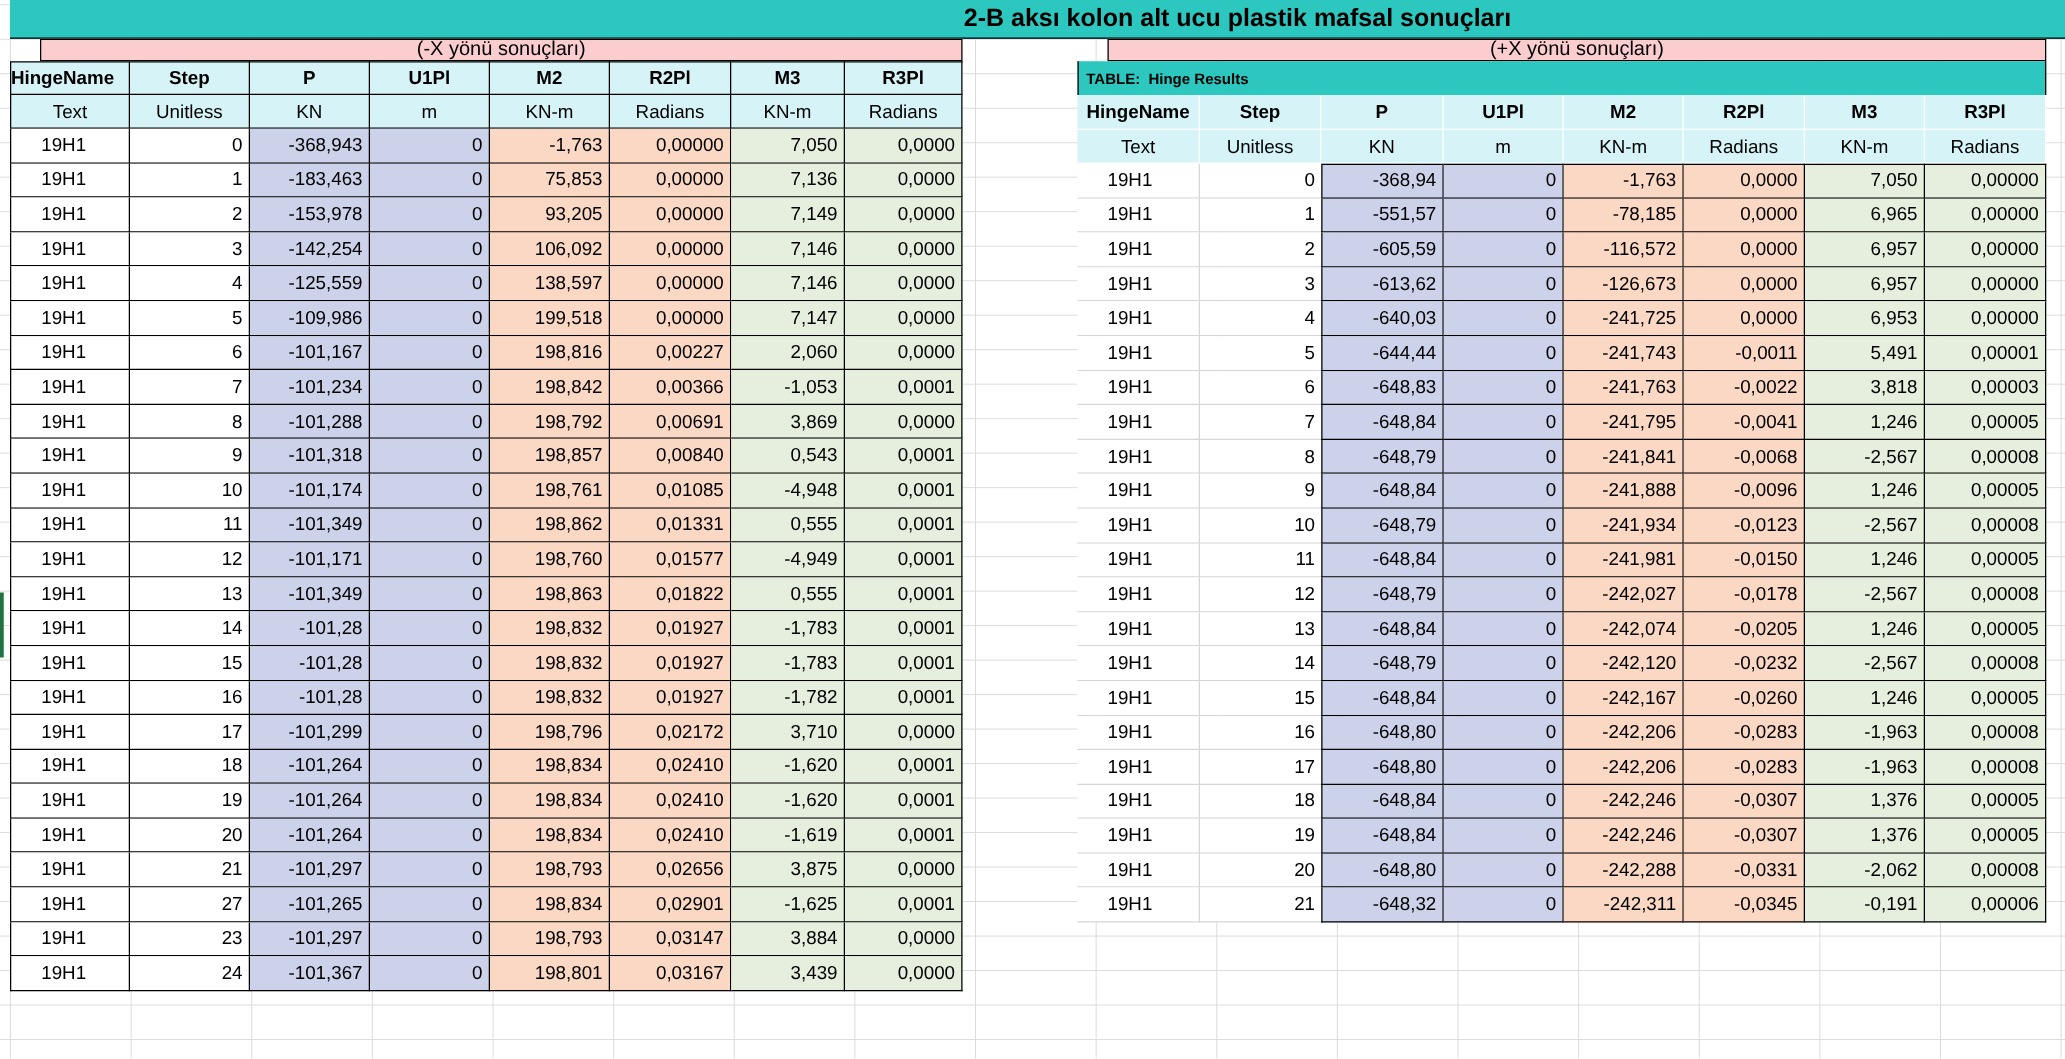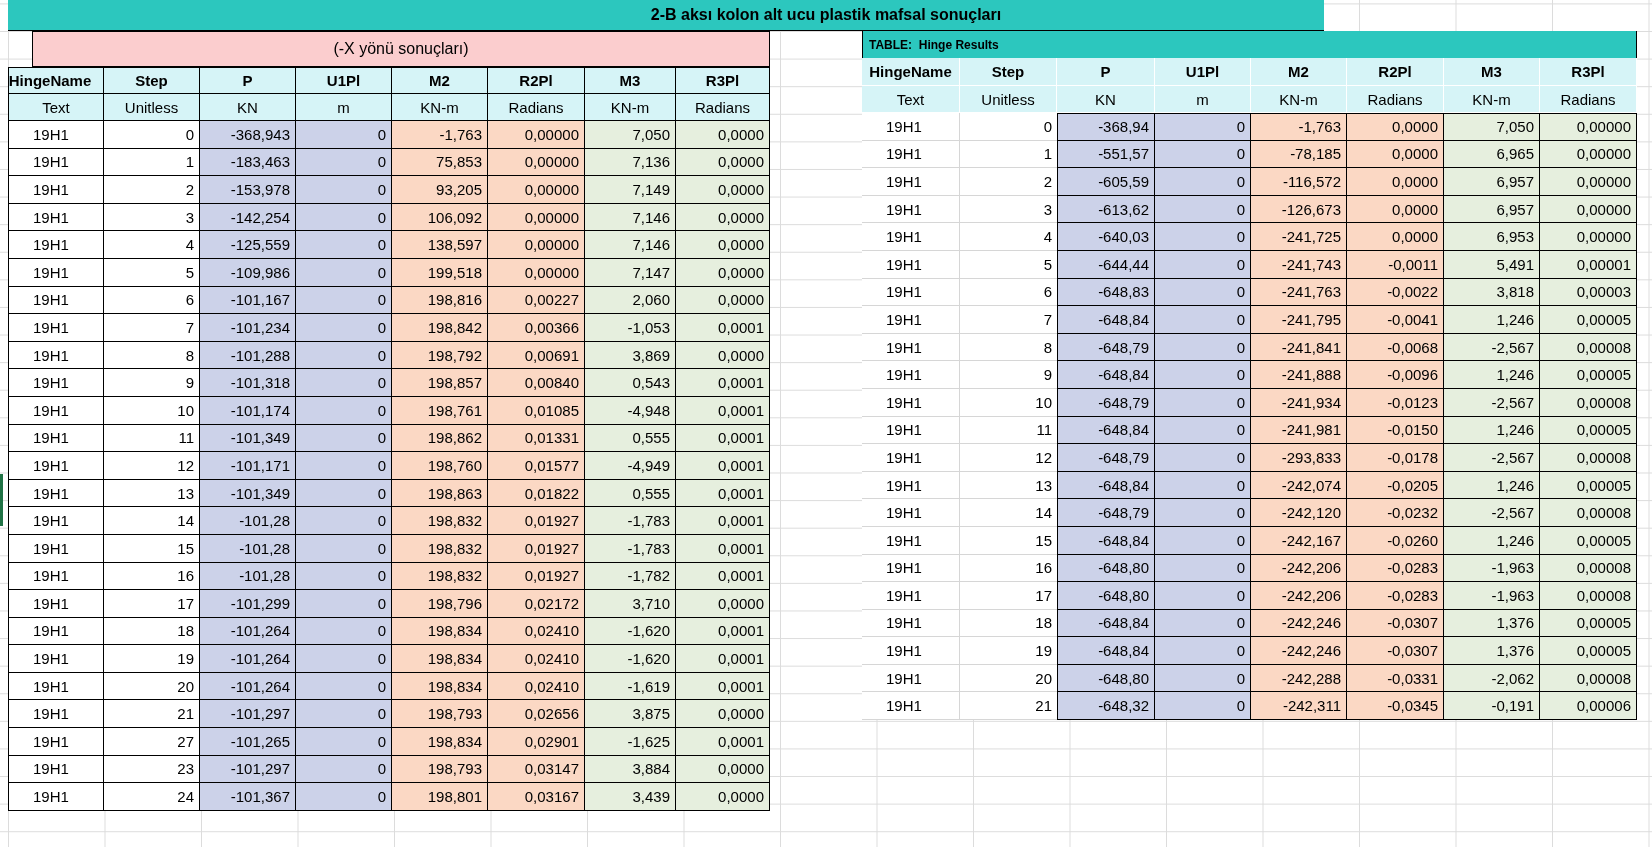--- a/index.html
+++ b/index.html
@@ -6,28 +6,28 @@
   .canvas{
     position:relative;width:1652px;height:847px;overflow:hidden;
     font-family:"Liberation Sans",sans-serif;color:#000;background:#fff;
     background-image:
       linear-gradient(to right,#dcdcdc 1px,transparent 1px),
       linear-gradient(to bottom,#dcdcdc 1px,transparent 1px);
     background-size:96.5px 27.6px;
     background-position:8px 31px;
   }
   .banner{
-    position:absolute;left:8px;top:0;width:1316px;height:31px;
+    position:absolute;left:8px;top:0;width:1644px;height:31px;
     display:flex;align-items:center;justify-content:center;
-    font-weight:bold;font-size:16px;border-bottom:1px solid #000;
+    font-weight:bold;font-size:20px;border-bottom:1px solid #000;
     padding-left:320px;box-sizing:border-box;
   }
   .table{position:absolute;}
   .pinkrow{
-    height:36px;display:flex;align-items:center;justify-content:center;
+    height:18px;display:flex;align-items:center;justify-content:center;
     font-size:16px;border:1px solid #000;box-sizing:border-box;margin-left:24px;
   }
   .tablelabel{
     height:27px;display:flex;align-items:center;
     font-weight:bold;font-size:12px;padding-left:6px;box-sizing:border-box;
     white-space:pre;border-left:1px solid #000;border-right:1px solid #000;
   }
   .row{display:flex;}
   .cell{
     box-sizing:border-box;display:flex;align-items:center;
@@ -352,20 +352,21 @@
           <div class="cell c3">0</div>
           <div class="cell c4">198,801</div>
           <div class="cell c5">0,03167</div>
           <div class="cell c6">3,439</div>
           <div class="cell c7">0,0000</div>
         </div>
       </div>
   </div>
 
   <div class="table rtable">
+    <div class="pinkrow" style="background:#fbcdce;">(+X yönü sonuçları)</div>
     <div class="tablelabel" style="background:#2cc7be;">TABLE:  Hinge Results</div>
     <div class="thead">
       <div class="row" style="height:28px;background:#d6f4f7;">
           <div class="cell c0">HingeName</div>
           <div class="cell c1">Step</div>
           <div class="cell c2">P</div>
           <div class="cell c3">U1Pl</div>
           <div class="cell c4">M2</div>
           <div class="cell c5">R2Pl</div>
           <div class="cell c6">M3</div>
@@ -503,21 +504,21 @@
           <div class="cell c4">-241,981</div>
           <div class="cell c5">-0,0150</div>
           <div class="cell c6">1,246</div>
           <div class="cell c7">0,00005</div>
         </div>
         <div class="row">
           <div class="cell c0">19H1</div>
           <div class="cell c1">12</div>
           <div class="cell c2">-648,79</div>
           <div class="cell c3">0</div>
-          <div class="cell c4">-293,833</div>
+          <div class="cell c4">-242,027</div>
           <div class="cell c5">-0,0178</div>
           <div class="cell c6">-2,567</div>
           <div class="cell c7">0,00008</div>
         </div>
         <div class="row">
           <div class="cell c0">19H1</div>
           <div class="cell c1">13</div>
           <div class="cell c2">-648,84</div>
           <div class="cell c3">0</div>
           <div class="cell c4">-242,074</div>

